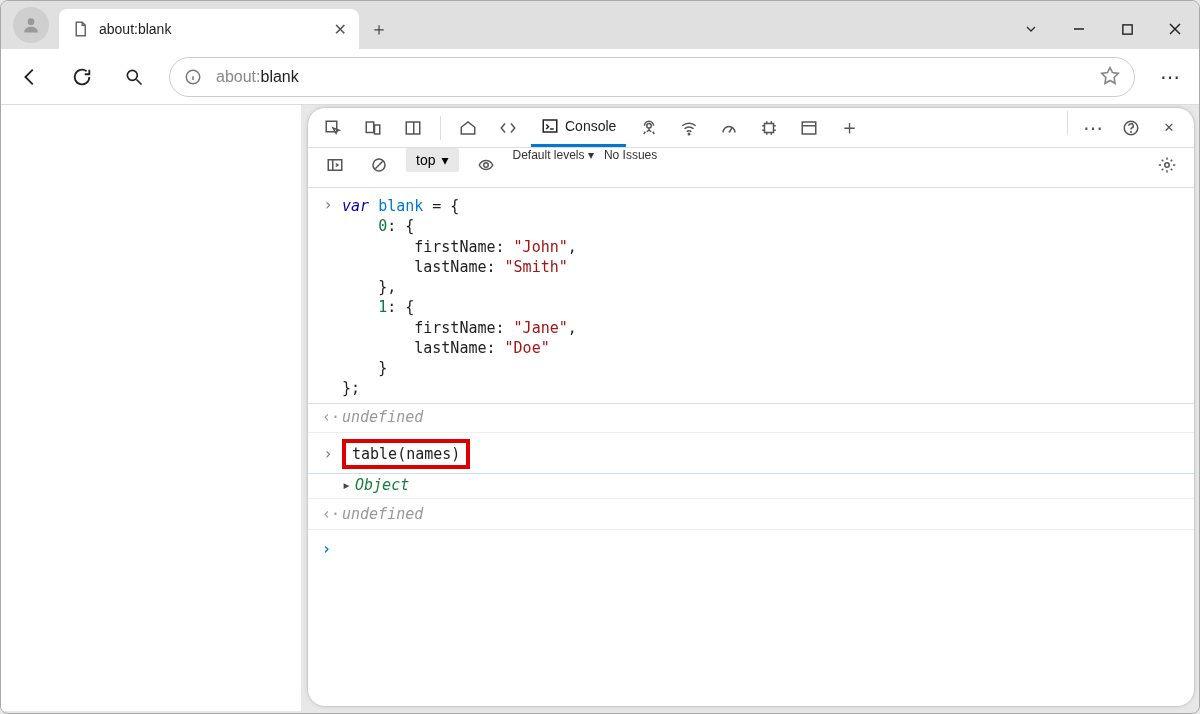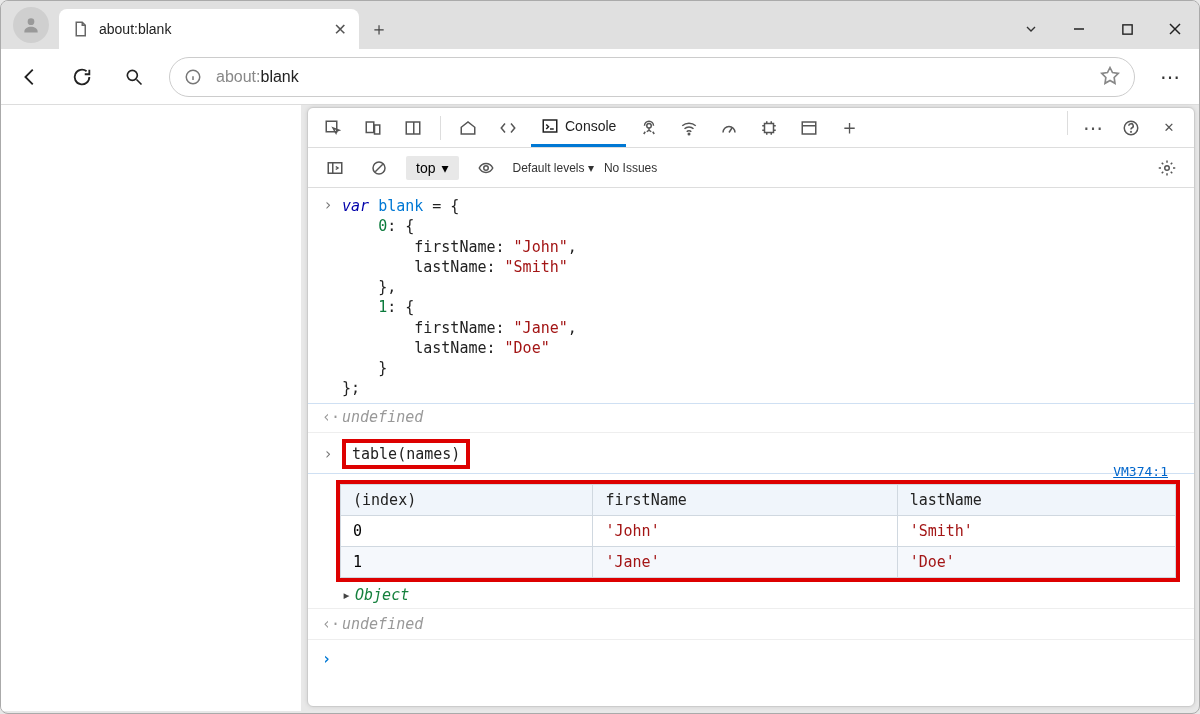--- a/index.html
+++ b/index.html
@@ -69,21 +69,21 @@
     .addr-text { font-size: 16px; color:#888;}
     .addr-text .dark { color:#222;text-align:center; }
     .addr .star { margin-left:auto; color:#888;}
     
     .content { display:flex; height: calc(714px - 48px - 56px - 4px); }
     .page-blank { width: 300px; background:#fff; }
     .devtools {
       flex:1;
       background:#fff;
       border: 1px solid #ccc;
-      border-radius: 6px;
+      border-radius: 18px;
       margin: 2px 4px 4px 6px;
       display:flex;
       flex-direction:column;
       box-shadow: 0 0 4px rgba(0,0,0,.1);
     }
     .dt-tabs {
       height: 40px;
       border-bottom: 1px solid #ddd;
       display:flex;
       align-items:center;
@@ -95,21 +95,21 @@
     .dt-tab-console {
       display:flex; align-items:center; gap:6px;
       padding: 0 10px; height: 38px;
       border-bottom: 3px solid #0078d4;
       color:#222; font-size:14px;
     }
     .dt-right { margin-left:auto; display:flex; gap:4px;}
     .dt-sub {
       height: 40px;
       border-bottom: 1px solid #ddd;
-      display:flex; align-items:center;
+      display:flex; align-items:flex-start;
       padding: 0 10px; gap: 10px;
       font-size:14px;
     }
     .top-select {
       background:#e8e8e8; padding: 4px 10px; border-radius: 2px;
       display:flex; gap:6px; align-items:center;
     }
     .filter-input {
       border:1px solid #bbb; height:28px; width:170px;
       padding: 0 8px; font-size:13px; color:#888;
@@ -373,44 +373,20 @@
         <span class="return-icon">‹·</span>
         <span class="undef">undefined</span>
       </div>
       <div class="hr"></div>
       <div class="row" style="align-items:center">
         <span class="prompt-icon">›</span>
         <span class="highlight-box"><span class="code-plain" style="font-family:Consolas,monospace">table(names)</span></span>
       </div>
       <div class="hr-bold"></div>
 
-      <div class="table-wrap">
-        <span class="vm-link">VM374:1</span>
-        <table class="ct">
-          <thead>
-            <tr>
-              <th>(index)</th>
-              <th>firstName</th>
-              <th>lastName</th>
-            </tr>
-          </thead>
-          <tbody>
-            <tr>
-              <td>0</td>
-              <td class="tval">'John'</td>
-              <td class="tval">'Smith'</td>
-            </tr>
-            <tr>
-              <td>1</td>
-              <td class="tval">'Jane'</td>
-              <td class="tval">'Doe'</td>
-            </tr>
-          </tbody>
-        </table>
-      </div>
 
       <div class="obj-expand">
         <span>▸</span>
         <span style="font-style:italic;color:#15803d">Object</span>
       </div>
       <div class="hr"></div>
       <div class="row">
         <span class="return-icon">‹·</span>
         <span class="undef">undefined</span>
       </div>

